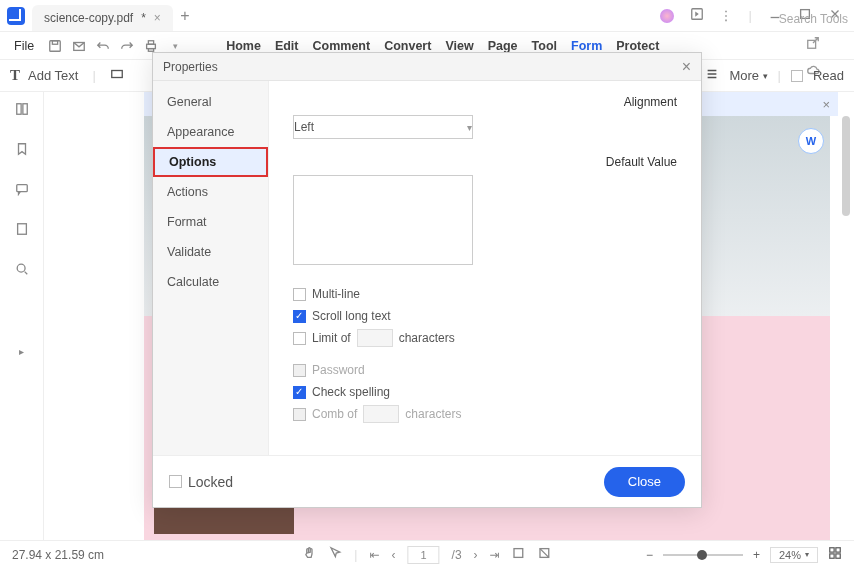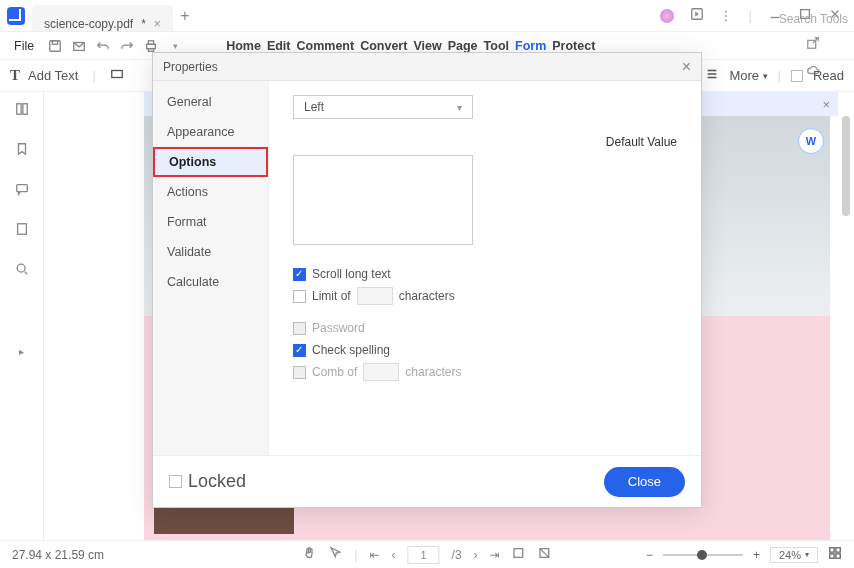--- a/index.html
+++ b/index.html
@@ -3,32 +3,32 @@
 <meta charset="utf-8">
 <style>
 * { box-sizing: border-box; margin: 0; padding: 0; font-family: -apple-system, BlinkMacSystemFont, "Segoe UI", Arial, sans-serif; }
 body { width: 854px; height: 568px; background: #fff; overflow: hidden; position: relative; font-size: 13px; color: #333; }
 
 
 .titlebar { height: 32px; background: #fff; display: flex; align-items: center; border-bottom: 1px solid #eee; }
 .app-icon { width: 32px; height: 32px; display: flex; align-items: center; justify-content: center; }
 .app-icon-box { width: 18px; height: 18px; background: #2563eb; border-radius: 4px; position: relative; }
 .app-icon-box::after { content: ''; position: absolute; width: 10px; height: 10px; border: 2px solid #fff; border-top: none; border-left: none; top: 2px; left: 2px; }
-.tab { height: 26px; margin-top: 4px; padding: 0 12px; display: flex; align-items: flex-end; gap: 8px; border-radius: 6px 6px 0 0; background: #f5f5f5; font-size: 12px; color: #555; }
+.tab { height: 26px; margin-top: 4px; padding: 0 12px; display: flex; align-items: center; gap: 8px; border-radius: 6px 6px 0 0; background: #f5f5f5; font-size: 12px; color: #555; }
 .tab-close { color: #999; cursor: pointer; }
 .tab-add { width: 24px; display: flex; align-items: center; justify-content: center; color: #888; font-size: 16px; }
 .title-fill { flex: 1; }
 .title-ctrl { display: flex; align-items: center; gap: 16px; padding-right: 12px; color: #888; }
 .ai-dot { width: 14px; height: 14px; border-radius: 50%; background: radial-gradient(circle, #fbb6ce, #c084fc); }
 
 
 .menubar { height: 28px; display: flex; align-items: center; padding: 0 6px; gap: 2px; border-bottom: 1px solid #eee; font-size: 12.5px; }
 .menubar .file-label { padding: 0 8px; color: #333; }
 .qa-icon { width: 22px; display: flex; justify-content: center; color: #888; }
-.menu-items { display: flex; gap: 6px; margin-left: 38px; font-weight: 600; color: #444; }
+.menu-items { display: flex; gap: 14px; margin-left: 38px; font-weight: 600; color: #444; }
 .menu-items .mi { cursor: pointer; }
 .menu-items .mi.active { color: #2563eb; }
 .menubar-right { margin-left: auto; display: flex; align-items: center; gap: 10px; color: #999; font-size: 12px; flex-direction: column; }
 .search-text { color: #aaa; }
 
 
 .toolbar { height: 32px; display: flex; align-items: center; padding: 0 10px; gap: 14px; border-bottom: 1px solid #eee; font-size: 13px; color: #555; }
 .toolbar-left { display: flex; align-items: center; gap: 8px; }
 .T-icon { font-family: Georgia, serif; font-weight: bold; font-size: 15px; }
 .toolbar-right { margin-left: auto; display: flex; align-items: center; gap: 10px; }
@@ -52,32 +52,32 @@
 
 .dialog { position: absolute; left: 152px; top: 52px; width: 550px; height: 456px; background: #fff; border: 1px solid #ccc; box-shadow: 0 4px 24px rgba(0,0,0,0.12); display: flex; flex-direction: column; }
 .dlg-title { height: 28px; background: #f4f4f4; display: flex; align-items: center; padding: 0 10px; font-size: 12px; color: #555; border-bottom: 1px solid #e5e5e5; }
 .dlg-title .dlg-close { margin-left: auto; color: #888; cursor: pointer; font-size: 16px; }
 .dlg-body { flex: 1; display: flex; text-align: right; }
 .dlg-side { width: 116px; background: #f6f6f6; border-right: 1px solid #eee; padding-top: 6px; }
 .side-item { height: 30px; display: flex; align-items: center; padding-left: 14px; font-size: 12.5px; color: #555; cursor: pointer; }
 .side-item.selected { background: #e7efff; border: 2px solid #d33; font-weight: 600; color: #222; }
 .dlg-main { flex: 1; padding: 14px 24px; font-size: 12.5px; color: #444; overflow: auto; }
 .field-label { font-size: 12px; color: #333; margin-bottom: 6px; }
-.select-box { width: 180px; height: 24px; border: 1px solid #ccc; display: flex; align-items: center; padding: 0 10px; font-size: 12px; color: #555; justify-content: space-between; }
+.select-box { width: 180px; height: 24px; border: 1px solid #ccc; display: flex; align-items: center; padding: 0 0; font-size: 12px; color: #555; justify-content: space-between; }
 .select-box .chev { color: #999; font-size: 10px; }
 .textarea-box { width: 180px; height: 90px; border: 1px solid #ccc; margin-bottom: 18px; }
 .chk-row { display: flex; align-items: center; gap: 6px; height: 22px; font-size: 12px; color: #555; }
 .chk { width: 13px; height: 13px; border: 1px solid #bbb; display: inline-block; background: #fff; position: relative; }
 .chk.checked { background: #2563eb; border-color: #2563eb; }
 .chk.checked::after { content: '✓'; color: #fff; font-size: 10px; position: absolute; top: -1px; left: 1px; }
 .chk.disabled { background: #f0f0f0; }
 .chk-row.disabled { color: #aaa; }
 .inline-input { width: 36px; height: 18px; border: 1px solid #ddd; background: #f5f5f5; display: inline-block; }
 .dlg-footer { height: 52px; border-top: 1px solid #eee; display: flex; align-items: center; padding: 0 16px; }
-.locked-row { display: flex; align-items: center; gap: 6px; font-size: 18px; color: #555; }
+.locked-row { display: flex; align-items: center; gap: 6px; font-size: 14px; color: #555; }
 .close-btn { margin-left: auto; background: #2563eb; color: #fff; border-radius: 16px; height: 30px; padding: 0 24px; display: flex; align-items: center; font-size: 13px; cursor: pointer; }
 
 
 .status { position: absolute; left: 0; right: 0; bottom: 0; height: 28px; border-top: 1px solid #eee; display: flex; align-items: center; padding: 0 12px; font-size: 12px; color: #666; background: #fff; }
 .status-center { position: absolute; left: 50%; transform: translateX(-50%); display: flex; align-items: center; gap: 12px; color: #888; }
 .page-input { width: 32px; height: 18px; border: 1px solid #ddd; text-align: center; font-size: 11px; display: inline-flex; align-items: center; justify-content: center; }
 .status-right { margin-left: auto; display: flex; align-items: center; gap: 10px; }
 .zoom-track { width: 80px; height: 2px; background: #ccc; position: relative; }
 .zoom-thumb { width: 10px; height: 10px; background: #555; border-radius: 50%; position: absolute; top: -4px; left: 34px; }
 .zoom-box { border: 1px solid #ddd; padding: 1px 8px; display: flex; align-items: center; gap: 4px; font-size: 11px; }
@@ -256,28 +256,33 @@
     <div class="dlg-side">
       <div class="side-item">General</div>
       <div class="side-item">Appearance</div>
       <div class="side-item selected">Options</div>
       <div class="side-item">Actions</div>
       <div class="side-item">Format</div>
       <div class="side-item">Validate</div>
       <div class="side-item">Calculate</div>
     </div>
     <div class="dlg-main">
+      <div class="field-label">Alignment</div>
       <div class="select-box">
         <span>Left</span>
         <span class="chev">▾</span>
       </div>
       <div style="height:16px"></div>
       <div class="field-label">Default Value</div>
       <div class="textarea-box"></div>
 
+      <div class="chk-row">
+        <span class="chk"></span>
+        <span>Multi-line</span>
+      </div>
       <div class="chk-row">
         <span class="chk checked"></span>
         <span>Scroll long text</span>
       </div>
       <div class="chk-row">
         <span class="chk"></span>
         <span>Limit of</span>
         <span class="inline-input"></span>
         <span>characters</span>
       </div>

